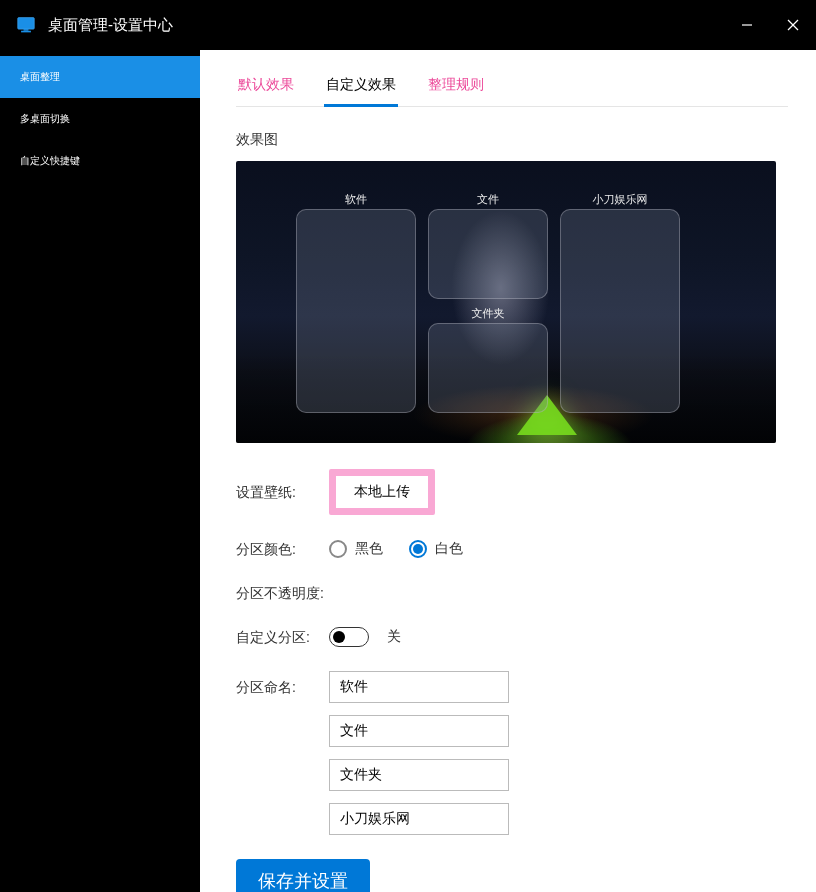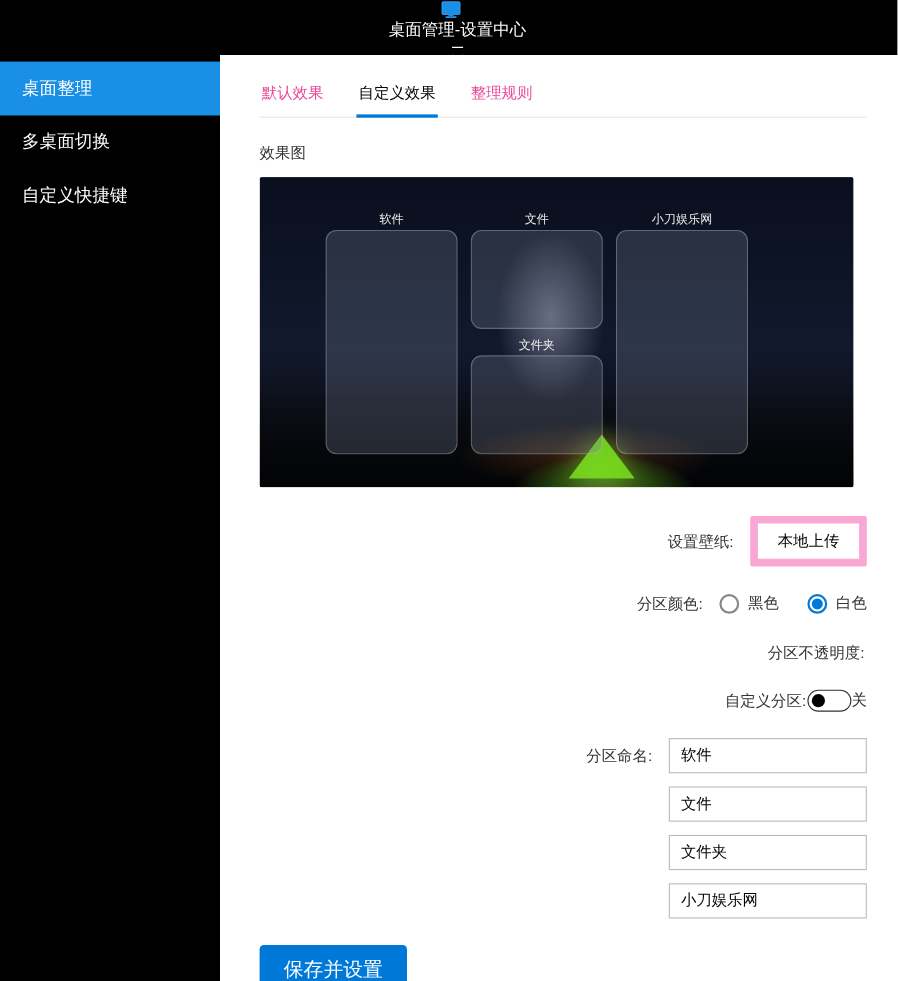--- a/index.html
+++ b/index.html
@@ -12,21 +12,20 @@
   height: 892px;
   overflow: hidden;
 }
 .titlebar {
   height: 50px;
   background: #000;
   display: flex;
   align-items: center;
   padding: 0 0 0 16px;
   color: #fff;
-  flex-direction: column;
 }
 .titlebar .logo {
   width: 20px;
   height: 18px;
   margin-right: 12px;
 }
 .titlebar .title { flex: 1; font-size: 15px; }
 .titlebar .win-btn {
   width: 46px;
   height: 50px;
@@ -39,21 +38,21 @@
 .main { display: flex; height: calc(100% - 50px); }
 .sidebar {
   width: 200px;
   background: #000;
   color: #fff;
   padding-top: 6px;
 }
 .side-item {
   padding: 14px 20px;
   cursor: pointer;
-  font-size: 16px;
+  font-size: 10px;
 }
 .side-item.active { background: #1a8fe6; }
 .content {
   flex: 1;
   padding: 16px 28px 24px 36px;
   overflow-y: auto;
 }
 .tabs {
   display: flex;
   gap: 28px;
@@ -126,21 +125,21 @@
   color: #eee;
 }
 .pv1 { left: 60px; top: 48px; width: 120px; height: 204px; }
 .pv2 { left: 192px; top: 48px; width: 120px; height: 90px; }
 .pv3 { left: 324px; top: 48px; width: 120px; height: 204px; }
 .pv4 { left: 192px; top: 162px; width: 120px; height: 90px; }
 .form-row {
   display: flex;
   align-items: center;
   margin-bottom: 24px;
-  justify-content: flex-end;
+  gap: 18px;
 }
 .form-row.top { align-items: flex-start; }
 .form-label {
   min-width: 75px;
   color: #333;
   padding-top: 2px;
 }
 .form-label.w90 { min-width: 90px; }
 .btn-outline {
   border: 7px solid #f9a8d4;

